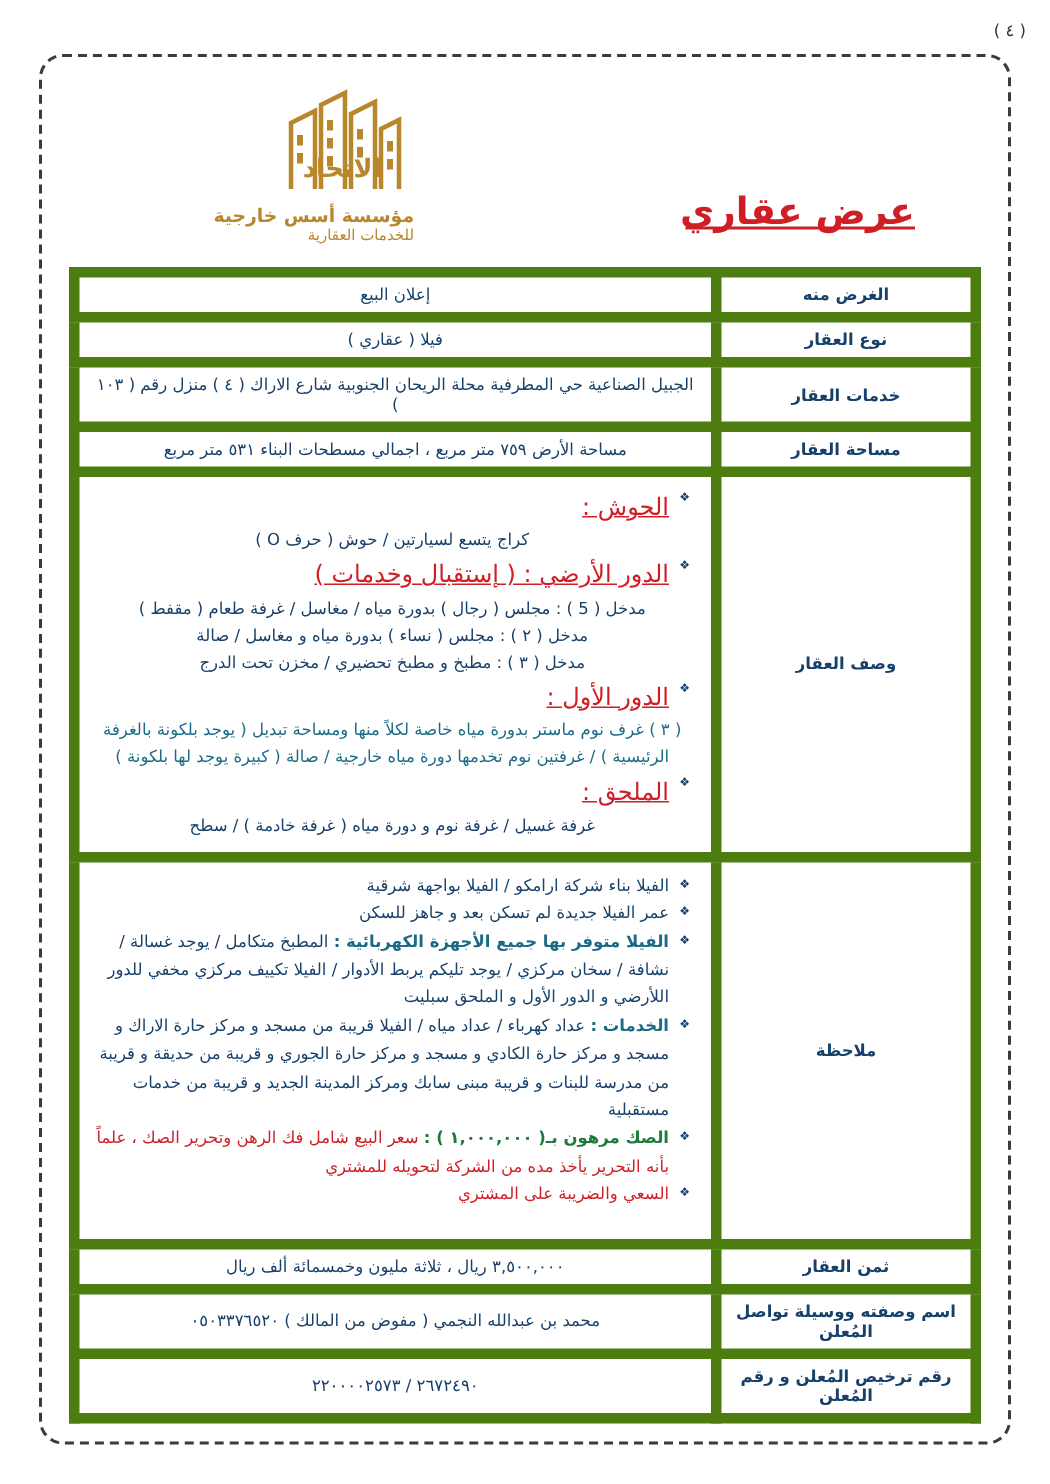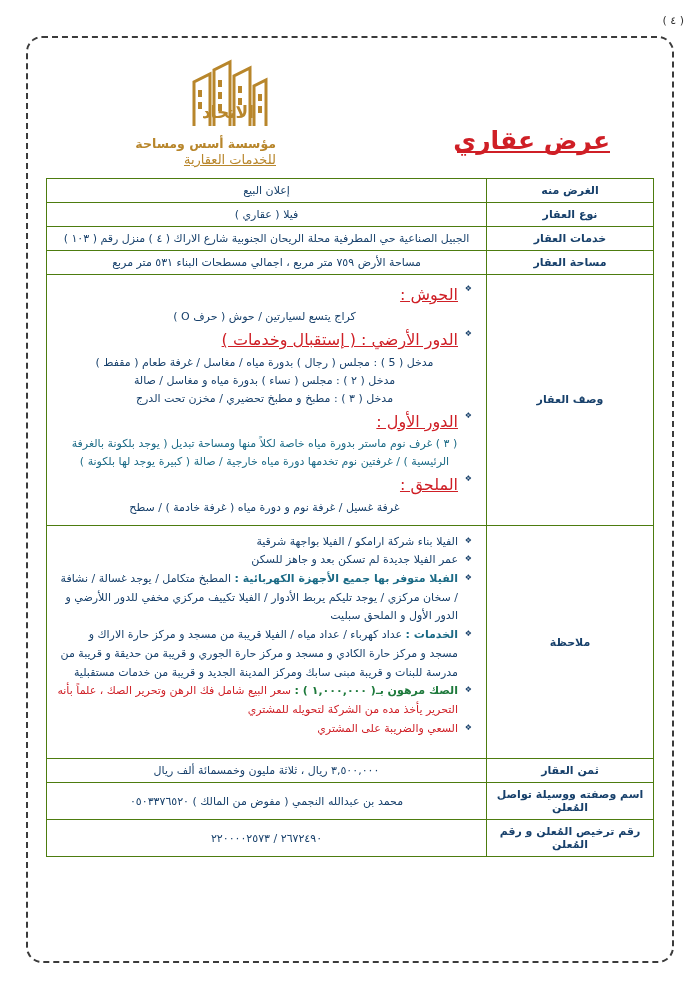--- a/index.html
+++ b/index.html
@@ -52,23 +52,22 @@
     display: inline-block;
   }
   .logo-name {
     color: #b8862b;
     font-size: 12.5px;
     font-weight: bold;
     margin-top: 2px;
   }
   .logo-sub {
     color: #b8862b;
-    font-size: 13px;
+    font-size: 10px;
     margin-top: 1px;
-    text-decoration: underline;
   }
   .doc-title {
     color: #cf1f26;
     font-size: 25px;
     font-weight: bold;
     padding-top: 74px;
     padding-right: 44px;
     position: relative;
     white-space: nowrap;
   }
@@ -80,21 +79,21 @@
     height: 2px;
     background: #cf1f26;
   }
   table.offer {
     width: 100%;
     border-collapse: collapse;
     margin-top: 6px;
     table-layout: fixed;
   }
   table.offer td {
-    border: 1px solid #4d7c0f;
+    border: 7px solid #4d7c0f;
     padding: 5px 8px;
     vertical-align: middle;
     font-size: 11px;
   }
   td.label {
     width: 150px;
     text-align: center;
     font-weight: bold;
     color: #17406b;
     font-size: 12px;
@@ -186,21 +185,21 @@
             <rect x="38" y="36" width="4" height="7"></rect>
             <rect x="38" y="48" width="4" height="7"></rect>
             <rect x="58" y="30" width="4" height="7"></rect>
             <rect x="58" y="42" width="4" height="7"></rect>
             <rect x="78" y="38" width="4" height="7"></rect>
             <rect x="78" y="50" width="4" height="7"></rect>
           </g>
           <text x="48" y="62" text-anchor="middle" font-size="17" font-weight="bold" fill="#b8862b" font-family="DejaVu Sans, sans-serif">الاتحاد</text>
         </svg>
       </span>
-      <div class="logo-name">مؤسسة أسس ومساحة</div>
+      <div class="logo-name">مؤسسة أسس خارجية</div>
       <div class="logo-sub">للخدمات العقارية</div>
     </div>
 
   </div>
 
   <table class="offer">
     <tbody>
       <tr>
         <td class="label">الغرض منه</td>
         <td class="value">إعلان البيع</td>

